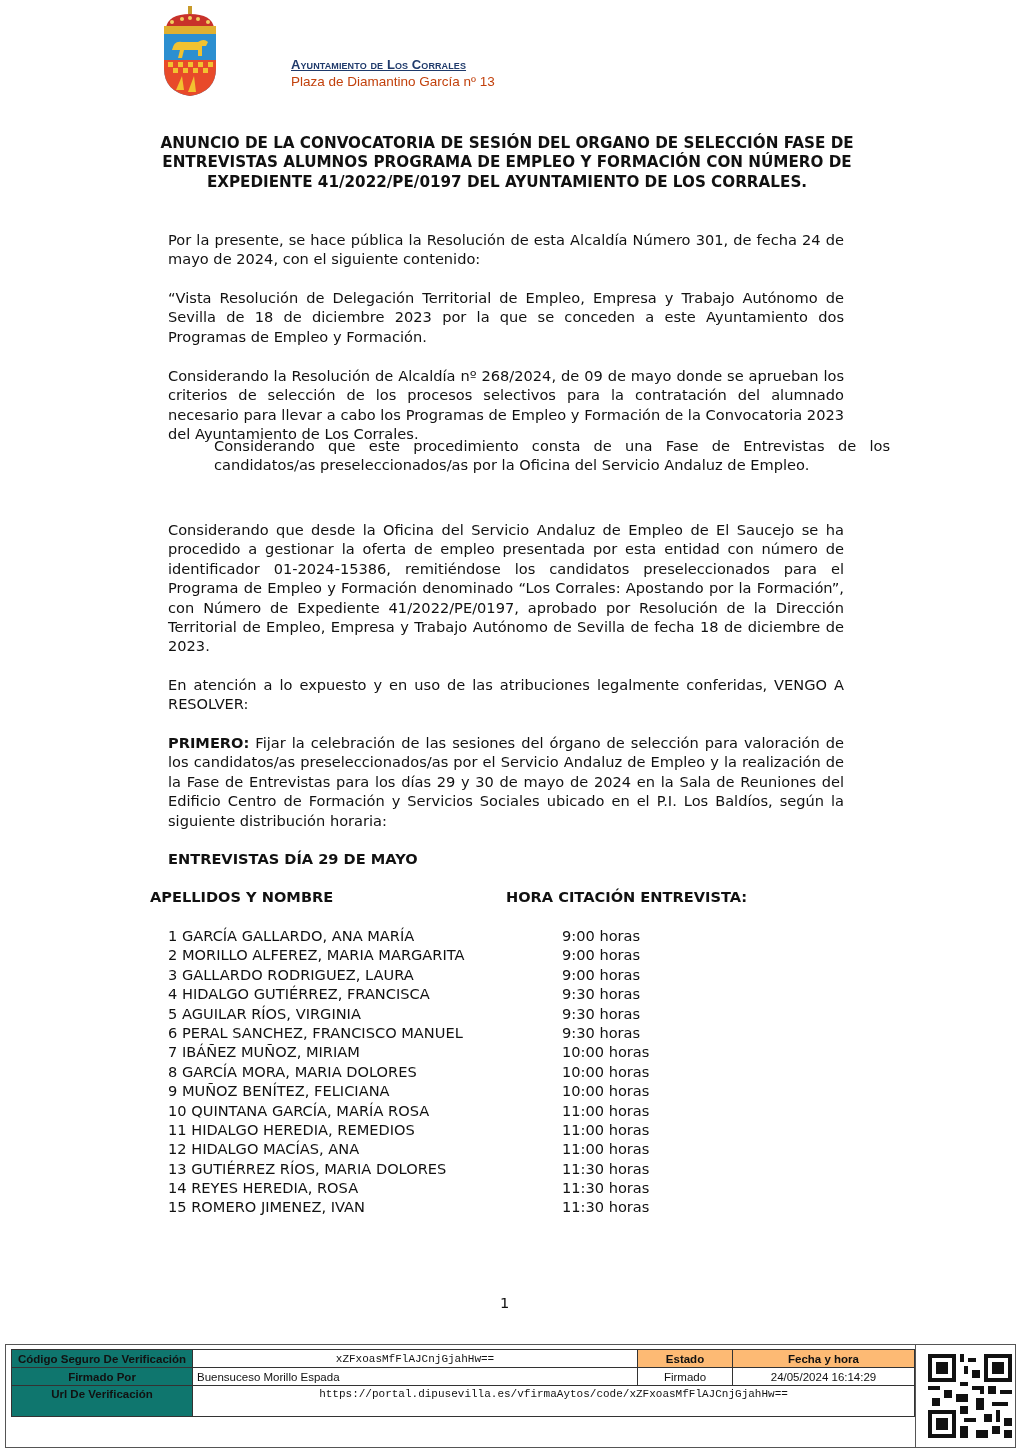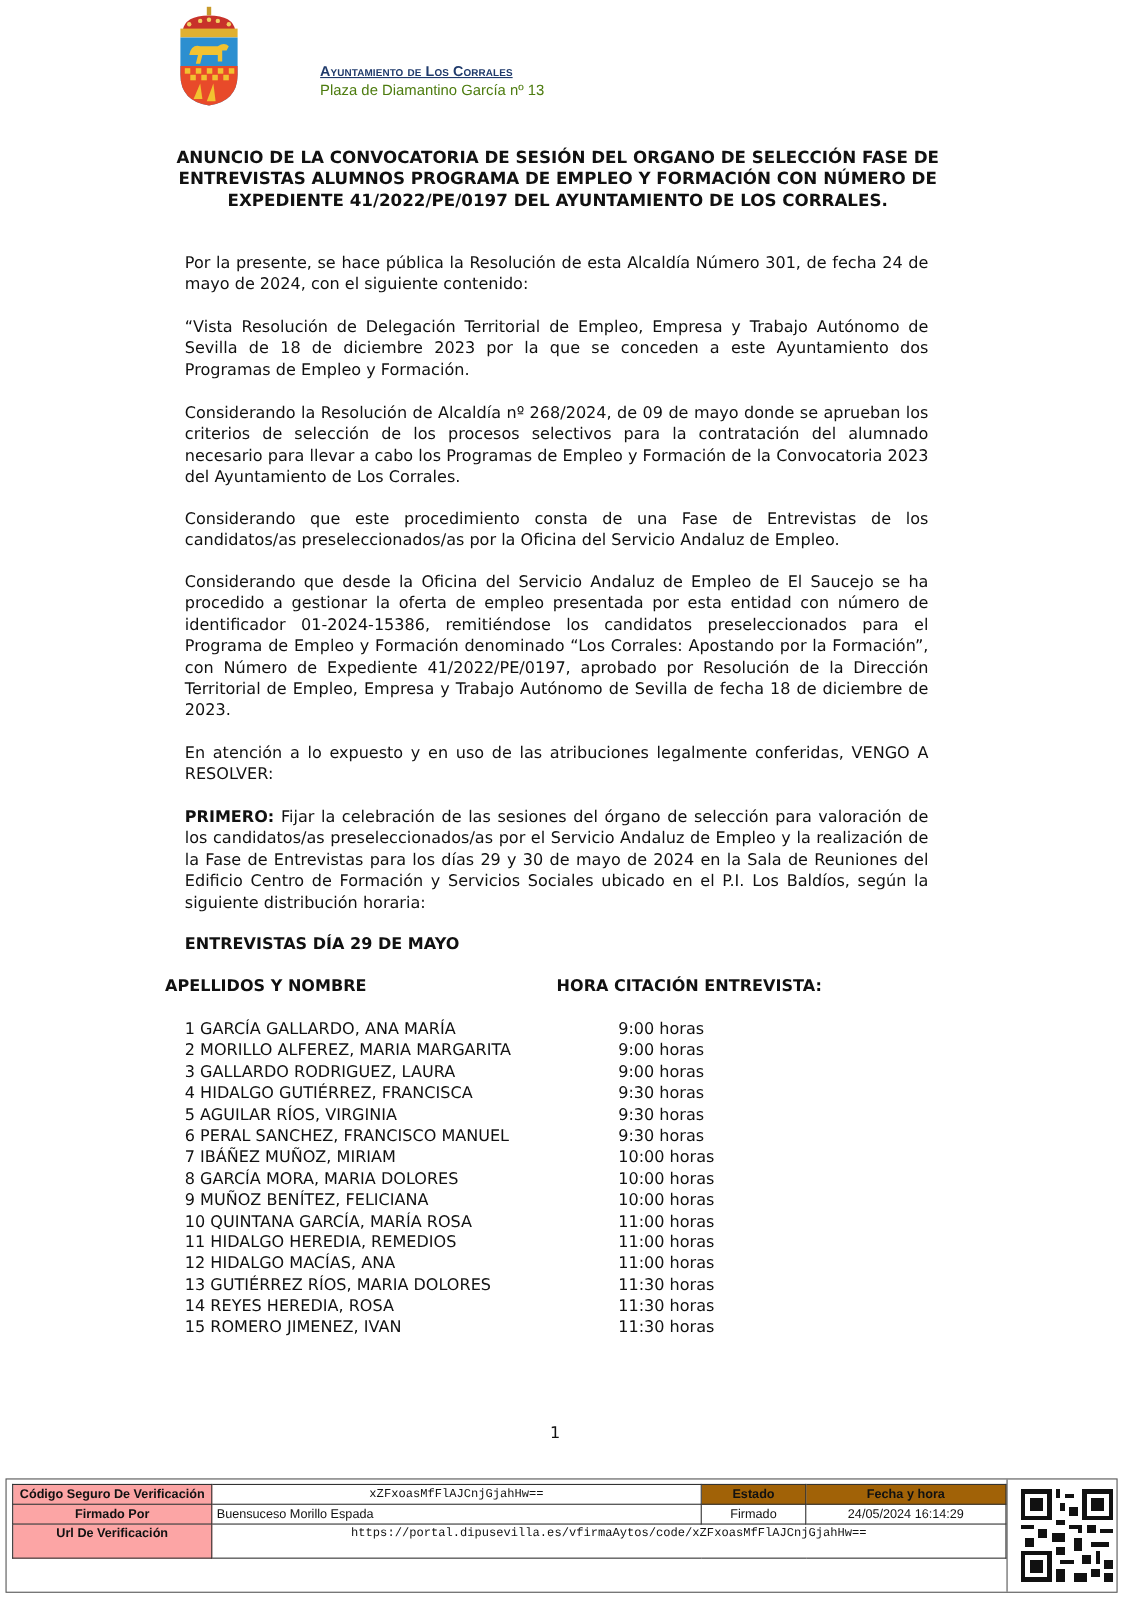--- a/index.html
+++ b/index.html
@@ -1,37 +1,37 @@
 <!DOCTYPE html>
 <html><head>
 <meta charset="utf-8">
 <style>
   html, body { margin:0; padding:0; background:#ffffff; }
   body { width:1020px; height:1452px; position:relative; overflow:hidden; font-family:"DejaVu Sans", sans-serif; color:#111; }
   .abs { position:absolute; }
   .crest { left:158px; top:6px; width:64px; height:92px; }
   .org-name { left:291px; top:57px; font-family:"Liberation Sans", sans-serif; font-size:13px; font-weight:bold; color:#1f3a6b; text-decoration:underline; font-variant:small-caps; letter-spacing:0.1px; }
-  .org-addr { left:291px; top:74px; font-family:"Liberation Sans", sans-serif; font-size:13.5px; color:#4d7c0f; }
+  .org-addr { left:291px; top:74px; font-family:"Liberation Sans", sans-serif; font-size:13.5px; color:#c2410c; }
   .title { left:160px; top:134px; width:694px; text-align:center; font-weight:bold; font-size:15.2px; line-height:19.3px; }
   .para { left:168px; width:676px; font-size:14.6px; line-height:19.4px; text-align:justify; }
   .para b { font-weight:bold; }
   .sec-heading { left:168px; top:850px; font-weight:bold; font-size:14.6px; }
   .col-h1 { left:150px; top:888px; font-weight:bold; font-size:14.6px; }
   .col-h2 { left:506px; top:888px; font-weight:bold; font-size:14.6px; }
   .rows { left:168px; top:926px; width:560px; }
   .row { height:19.4px; font-size:14.6px; line-height:19.4px; position:relative; white-space:nowrap; }
   .row .name { position:absolute; left:0; }
   .row .time { position:absolute; left:394px; }
   .pagenum { left:500px; top:1294px; font-size:14.6px; }
   .footer-box { left:5px; top:1344px; width:1011px; height:104px; border:1px solid #555; box-sizing:border-box; }
   .ftable { position:absolute; left:5px; top:4px; width:904px; border-collapse:collapse; font-family:"Liberation Sans", sans-serif; font-size:11.5px; }
   .ftable td { border:1px solid #333; height:17px; padding:0 4px; }
-  .ftable td.lbl { background:#fca5a5; font-weight:bold; text-align:center; width:172px;margin-left:24px; }
+  .ftable td.lbl { background:#0f766e; font-weight:bold; text-align:center; width:172px;margin-left:24px; }
   .ftable td.mono { font-family:"Liberation Mono", monospace; text-align:center; font-size:11px; }
-  .ftable td.hdr { background:#a16207; font-weight:bold; text-align:center; }
+  .ftable td.hdr { background:#fdba74; font-weight:bold; text-align:center; }
   .ftable td.c { text-align:center; }
   .ftable tr.tall td { height:28px; vertical-align:top; padding-top:2px; }
   .qr-wrap { position:absolute; left:909px; top:0; width:100px; height:102px; border-left:1px solid #555; }
   .qr { position:absolute; left:12px; top:8px; width:84px; height:86px; }
 </style>
 </head>
 <body>
 
 <div class="abs crest">
   <svg width="64" height="92" viewBox="0 0 64 92">
@@ -65,21 +65,21 @@
   </svg>
 </div>
 <div class="abs org-name">Ayuntamiento de Los Corrales</div>
 <div class="abs org-addr">Plaza de Diamantino García nº 13</div>
 
 <div class="abs title">ANUNCIO DE LA CONVOCATORIA DE SESIÓN DEL ORGANO DE SELECCIÓN FASE DE ENTREVISTAS ALUMNOS PROGRAMA DE EMPLEO Y FORMACIÓN CON NÚMERO DE EXPEDIENTE 41/2022/PE/0197 DEL AYUNTAMIENTO DE LOS CORRALES.</div>
 
 <div class="abs para" style="top:230px;">Por la presente, se hace pública la Resolución de esta Alcaldía Número 301, de fecha 24 de mayo de 2024, con el siguiente contenido:</div>
 <div class="abs para" style="top:288px;">“Vista Resolución de Delegación Territorial de Empleo, Empresa y Trabajo Autónomo de Sevilla de 18 de diciembre 2023 por la que se conceden a este Ayuntamiento dos Programas de Empleo y Formación.</div>
 <div class="abs para" style="top:366px;">Considerando la Resolución de Alcaldía nº 268/2024, de 09 de mayo donde se aprueban los criterios de selección de los procesos selectivos para la contratación del alumnado necesario para llevar a cabo los Programas de Empleo y Formación de la Convocatoria 2023 del Ayuntamiento de Los Corrales.</div>
-<div class="abs para" style="top:462px;">Considerando que este procedimiento consta de una Fase de Entrevistas de los candidatos/as preseleccionados/as por la Oficina del Servicio Andaluz de Empleo.</div>
+<div class="abs para" style="top:436px;margin-left:46px;">Considerando que este procedimiento consta de una Fase de Entrevistas de los candidatos/as preseleccionados/as por la Oficina del Servicio Andaluz de Empleo.</div>
 <div class="abs para" style="top:520px;">Considerando que desde la Oficina del Servicio Andaluz de Empleo de El Saucejo se ha procedido a gestionar la oferta de empleo presentada por esta entidad con número de identificador 01-2024-15386, remitiéndose los candidatos preseleccionados para el Programa de Empleo y Formación denominado “Los Corrales: Apostando por la Formación”, con Número de Expediente 41/2022/PE/0197, aprobado por Resolución de la Dirección Territorial de Empleo, Empresa y Trabajo Autónomo de Sevilla de fecha 18 de diciembre de 2023.</div>
 <div class="abs para" style="top:675px;">En atención a lo expuesto y en uso de las atribuciones legalmente conferidas, VENGO A RESOLVER:</div>
 <div class="abs para" style="top:733px;"><b>PRIMERO:</b><span> Fijar la celebración de las sesiones del órgano de selección para valoración de los candidatos/as preseleccionados/as por el Servicio Andaluz de Empleo y la realización de la Fase de Entrevistas para los días 29 y 30 de mayo de 2024 en la Sala de Reuniones del Edificio Centro de Formación y Servicios Sociales ubicado en el P.I. Los Baldíos, según la siguiente distribución horaria:</span></div>
 
 <div class="abs sec-heading">ENTREVISTAS DÍA 29 DE MAYO</div>
 <div class="abs col-h1">APELLIDOS Y NOMBRE</div>
 <div class="abs col-h2">HORA CITACIÓN ENTREVISTA:</div>
 
 <div class="abs rows">
   <div class="row">

